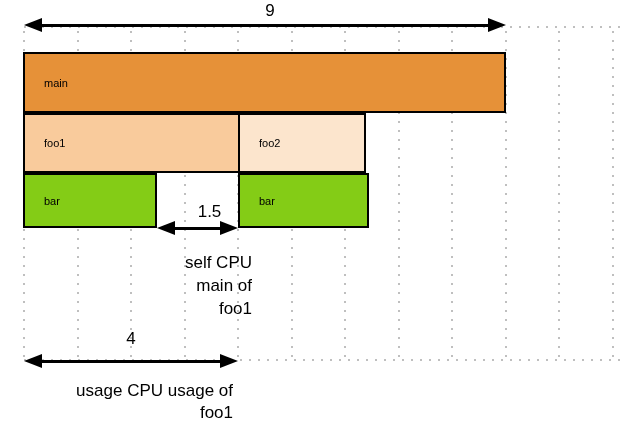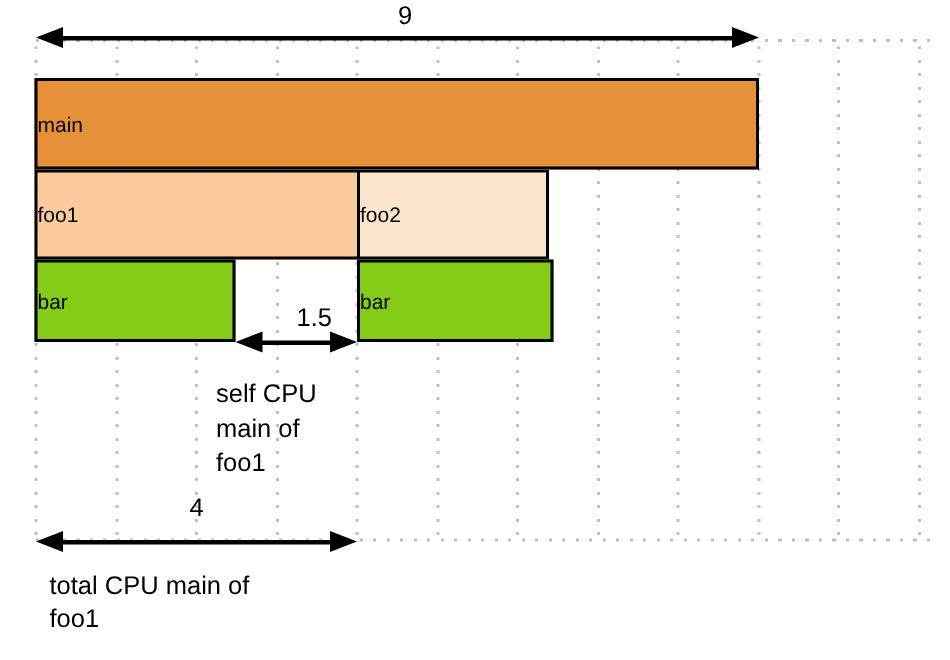--- a/index.html
+++ b/index.html
@@ -12,34 +12,34 @@
     position:absolute;top:31px;height:329px;width:2px;
     background:repeating-linear-gradient(to bottom,#bfbfbf 0 2px,transparent 2px 9px);
   }
   .hline{
     position:absolute;height:2px;
     background:repeating-linear-gradient(to right,#bfbfbf 0 2px,transparent 2px 9px);
   }
   
   .frame{
     position:absolute;border:2px solid #000;box-sizing:border-box;
-    display:flex;align-items:center;font-size:14px;
+    display:flex;align-items:center;padding-left:19px;font-size:11px;
   }
   .f-main{background:#e69138;}
   .f-foo1{background:#f9cb9c;}
   .f-foo2{background:#fce5cd;}
   .f-bar{background:#84cc16;}
   
   .aline{position:absolute;height:3px;background:#000;}
   .ah{position:absolute;width:0;height:0;border-top:7px solid transparent;border-bottom:7px solid transparent;}
   .ah-left{border-right:18px solid #000;}
   .ah-right{border-left:18px solid #000;}
   
   .num{position:absolute;text-align:center;font-size:17px;}
-  .caption{position:absolute;text-align:left;font-size:17px;}
+  .caption{position:absolute;text-align:right;font-size:17px;}
   .cap-line{line-height:23px;}
   .cap-line-sm{line-height:22px;}
 </style>
 </head>
 <body>
 
 <div class="canvas">
 
   <div class="hline" style="left:24px;top:26px;width:596px"></div>
   <div class="hline" style="left:24px;top:359px;width:596px"></div>
@@ -94,17 +94,17 @@
     <div class="cap-line">foo1</div>
   </div>
 
   <div>
     <div class="ah ah-left" style="left:24px;top:354px"></div>
     <div class="aline" style="left:40px;top:360px;width:182px"></div>
     <div class="ah ah-right" style="left:220px;top:354px"></div>
     <div class="num" style="left:24px;top:329px;width:214px">4</div>
   </div>
   <div class="caption" style="left:33px;top:380px;width:200px">
-    <div class="cap-line-sm">total CPU main of</div>
+    <div class="cap-line-sm">usage CPU usage of</div>
     <div class="cap-line-sm">foo1</div>
   </div>
 
 </div>
 
 </body></html>

